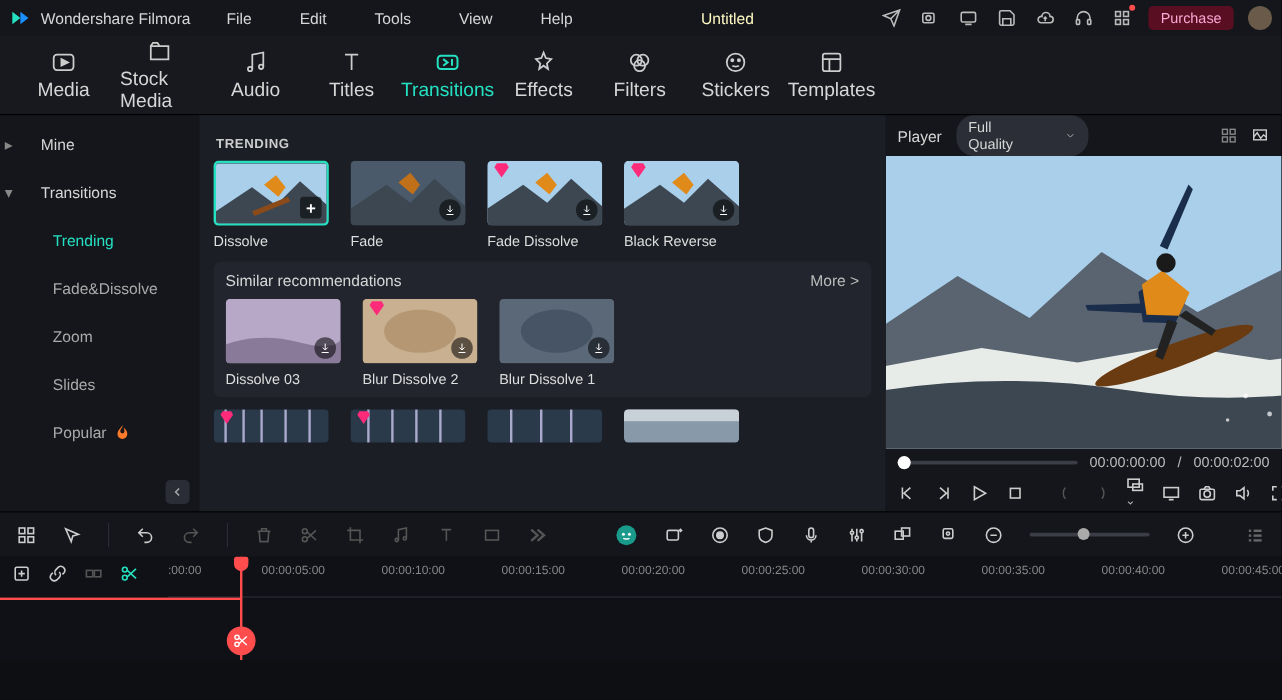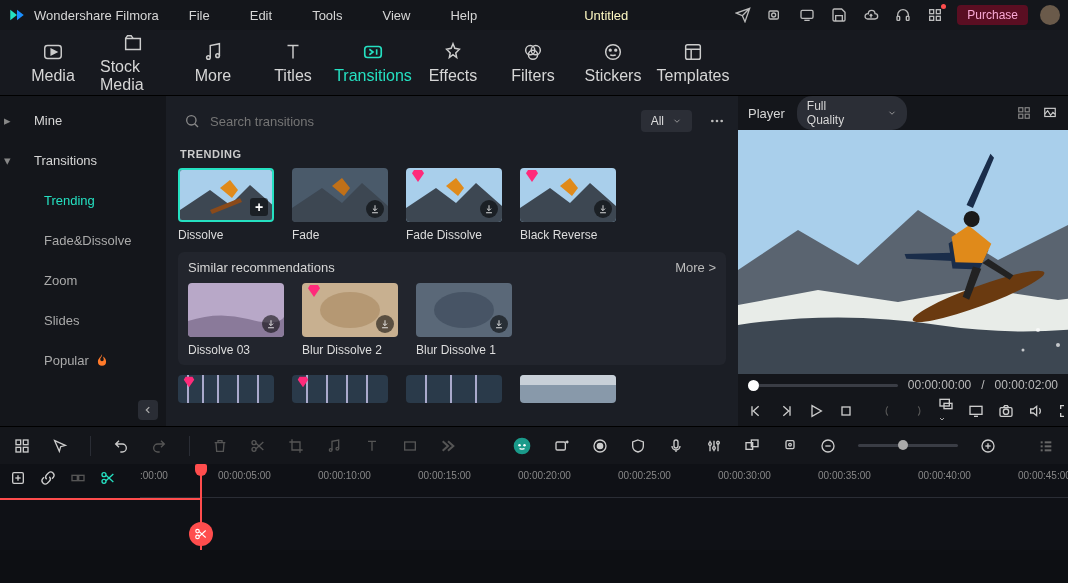--- a/index.html
+++ b/index.html
@@ -186,21 +186,21 @@
       <span>Stock Media</span>
     </div>
   <div class="tab">
       <span class="ic">
         <svg width="24" height="22" viewBox="0 0 24 24" fill="none" stroke="currentColor" stroke-width="1.6">
           <path d="M9 18V5l10-2v13"></path>
           <circle cx="7" cy="18" r="2"></circle>
           <circle cx="17" cy="16" r="2"></circle>
         </svg>
       </span>
-      <span>More</span>
+      <span>Audio</span>
     </div>
   <div class="tab">
       <span class="ic">
         <svg width="24" height="22" viewBox="0 0 24 24" fill="none" stroke="currentColor" stroke-width="1.6">
           <path d="M6 5h12M12 5v14"></path>
         </svg>
       </span>
       <span>Titles</span>
     </div>
   <div class="tab active">
@@ -277,42 +277,20 @@
         </span>
       </div>
     <div class="collapse">
         <svg width="10" height="10" viewBox="0 0 24 24" fill="none" stroke="#aaa" stroke-width="3">
           <path d="M15 5l-7 7 7 7"></path>
         </svg>
       </div>
   </div>
 
   <div class="browser">
-    <div class="search-row">
-      <span class="sicon">
-          <svg width="16" height="16" viewBox="0 0 24 24" fill="none" stroke="#888" stroke-width="2">
-            <circle cx="11" cy="11" r="7"></circle>
-            <line x1="21" y1="21" x2="16" y2="16"></line>
-          </svg>
-        </span>
-      <input placeholder="Search transitions" style="">
-      <div class="filter">
-          <span>All</span>
-          <svg width="10" height="10" viewBox="0 0 24 24" fill="none" stroke="#aaa" stroke-width="2">
-            <path d="M6 9l6 6 6-6"></path>
-          </svg>
-        </div>
-      <span class="more">
-          <svg width="18" height="16" viewBox="0 0 24 24" fill="#bbb">
-            <circle cx="5" cy="12" r="2"></circle>
-            <circle cx="12" cy="12" r="2"></circle>
-            <circle cx="19" cy="12" r="2"></circle>
-          </svg>
-        </span>
-    </div>
 
     <div class="sec-title">TRENDING</div>
     <div class="thumbs">
       <div class="thumb">
         <div class="img selected">
             <svg width="96" height="54" viewBox="0 0 96 54">
               <rect class="sky" width="96" height="54"></rect>
               <path class="mtn2" d="M0 40 L30 20 L50 35 L70 15 L96 38 V54 H0 Z"></path>
               <path class="jacket" d="M40 18 l10 -8 l8 10 l-6 8 z"></path>
               <path class="board" d="M30 40 l30 -12 l2 4 l-30 12 z"></path>

